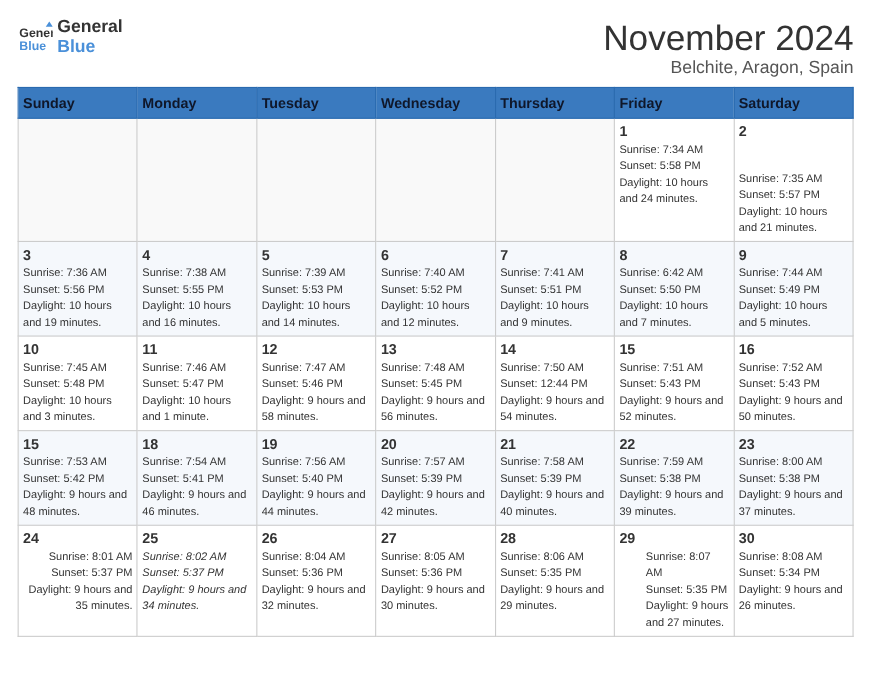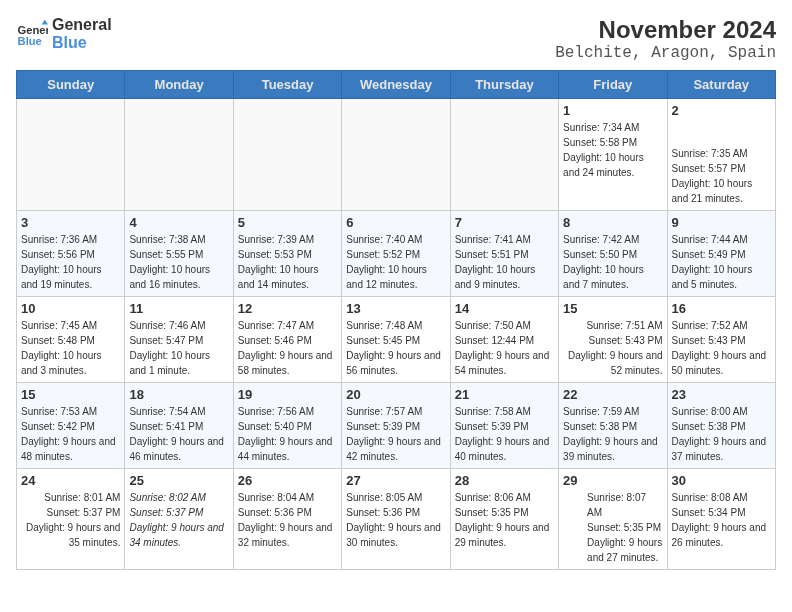--- a/index.html
+++ b/index.html
@@ -22,39 +22,38 @@
     }
     .logo-icon {
       width: 32px;
       height: 32px;
       margin-right: 4px;
     }
     .title-block {
       text-align: right;
     }
     .month-title {
-      font-size: 24px;
-      font-weight: bold;
+      font-size: 32px;
+      font-weight: normal;
       color: #333;
     }
     .location {
       font-size: 16px;
       color: #555;
-      font-family: Liberation Mono, monospace;
     }
     table {
       width: 100%;
       border-collapse: collapse;
     }
     thead tr th {
       background-color: #3a7abf;
-      color: #e5e5e5;
+      color: #0f172a;
       font-size: 13px;
       padding: 6px 4px;
-      text-align: center;
+      text-align: left;
       border: 1px solid #2a6aaf;
     }
     tbody tr td {
       border: 1px solid #ccc;
       vertical-align: top;
       padding: 4px;
       font-size: 10.5px;
       color: #333;
       width: 107px;
       min-height: 80px;
@@ -156,21 +155,21 @@
 Daylight: 10 hours and 12 minutes.</div>
         </td>
         <td>
           <div class="day-number">7</div>
           <div class="day-info" style="white-space: pre-line;">Sunrise: 7:41 AM
 Sunset: 5:51 PM
 Daylight: 10 hours and 9 minutes.</div>
         </td>
         <td>
           <div class="day-number">8</div>
-          <div class="day-info" style="white-space: pre-line;">Sunrise: 7:42 AM
+          <div class="day-info" style="white-space: pre-line;">Sunrise: 6:42 AM
 Sunset: 5:50 PM
 Daylight: 10 hours and 7 minutes.</div>
         </td>
         <td>
           <div class="day-number">9</div>
           <div class="day-info" style="white-space: pre-line;">Sunrise: 7:44 AM
 Sunset: 5:49 PM
 Daylight: 10 hours and 5 minutes.</div>
         </td>
       </tr>
@@ -200,21 +199,21 @@
 Daylight: 9 hours and 56 minutes.</div>
         </td>
         <td>
           <div class="day-number">14</div>
           <div class="day-info" style="white-space: pre-line;">Sunrise: 7:50 AM
 Sunset: 12:44 PM
 Daylight: 9 hours and 54 minutes.</div>
         </td>
         <td>
           <div class="day-number">15</div>
-          <div class="day-info" style="white-space: pre-line; text-align: right;">Sunrise: 7:51 AM
+          <div class="day-info" style="white-space: pre-line;">Sunrise: 7:51 AM
 Sunset: 5:43 PM
 Daylight: 9 hours and 52 minutes.</div>
         </td>
         <td>
           <div class="day-number">16</div>
           <div class="day-info" style="white-space: pre-line;">Sunrise: 7:52 AM
 Sunset: 5:43 PM
 Daylight: 9 hours and 50 minutes.</div>
         </td>
       </tr>

